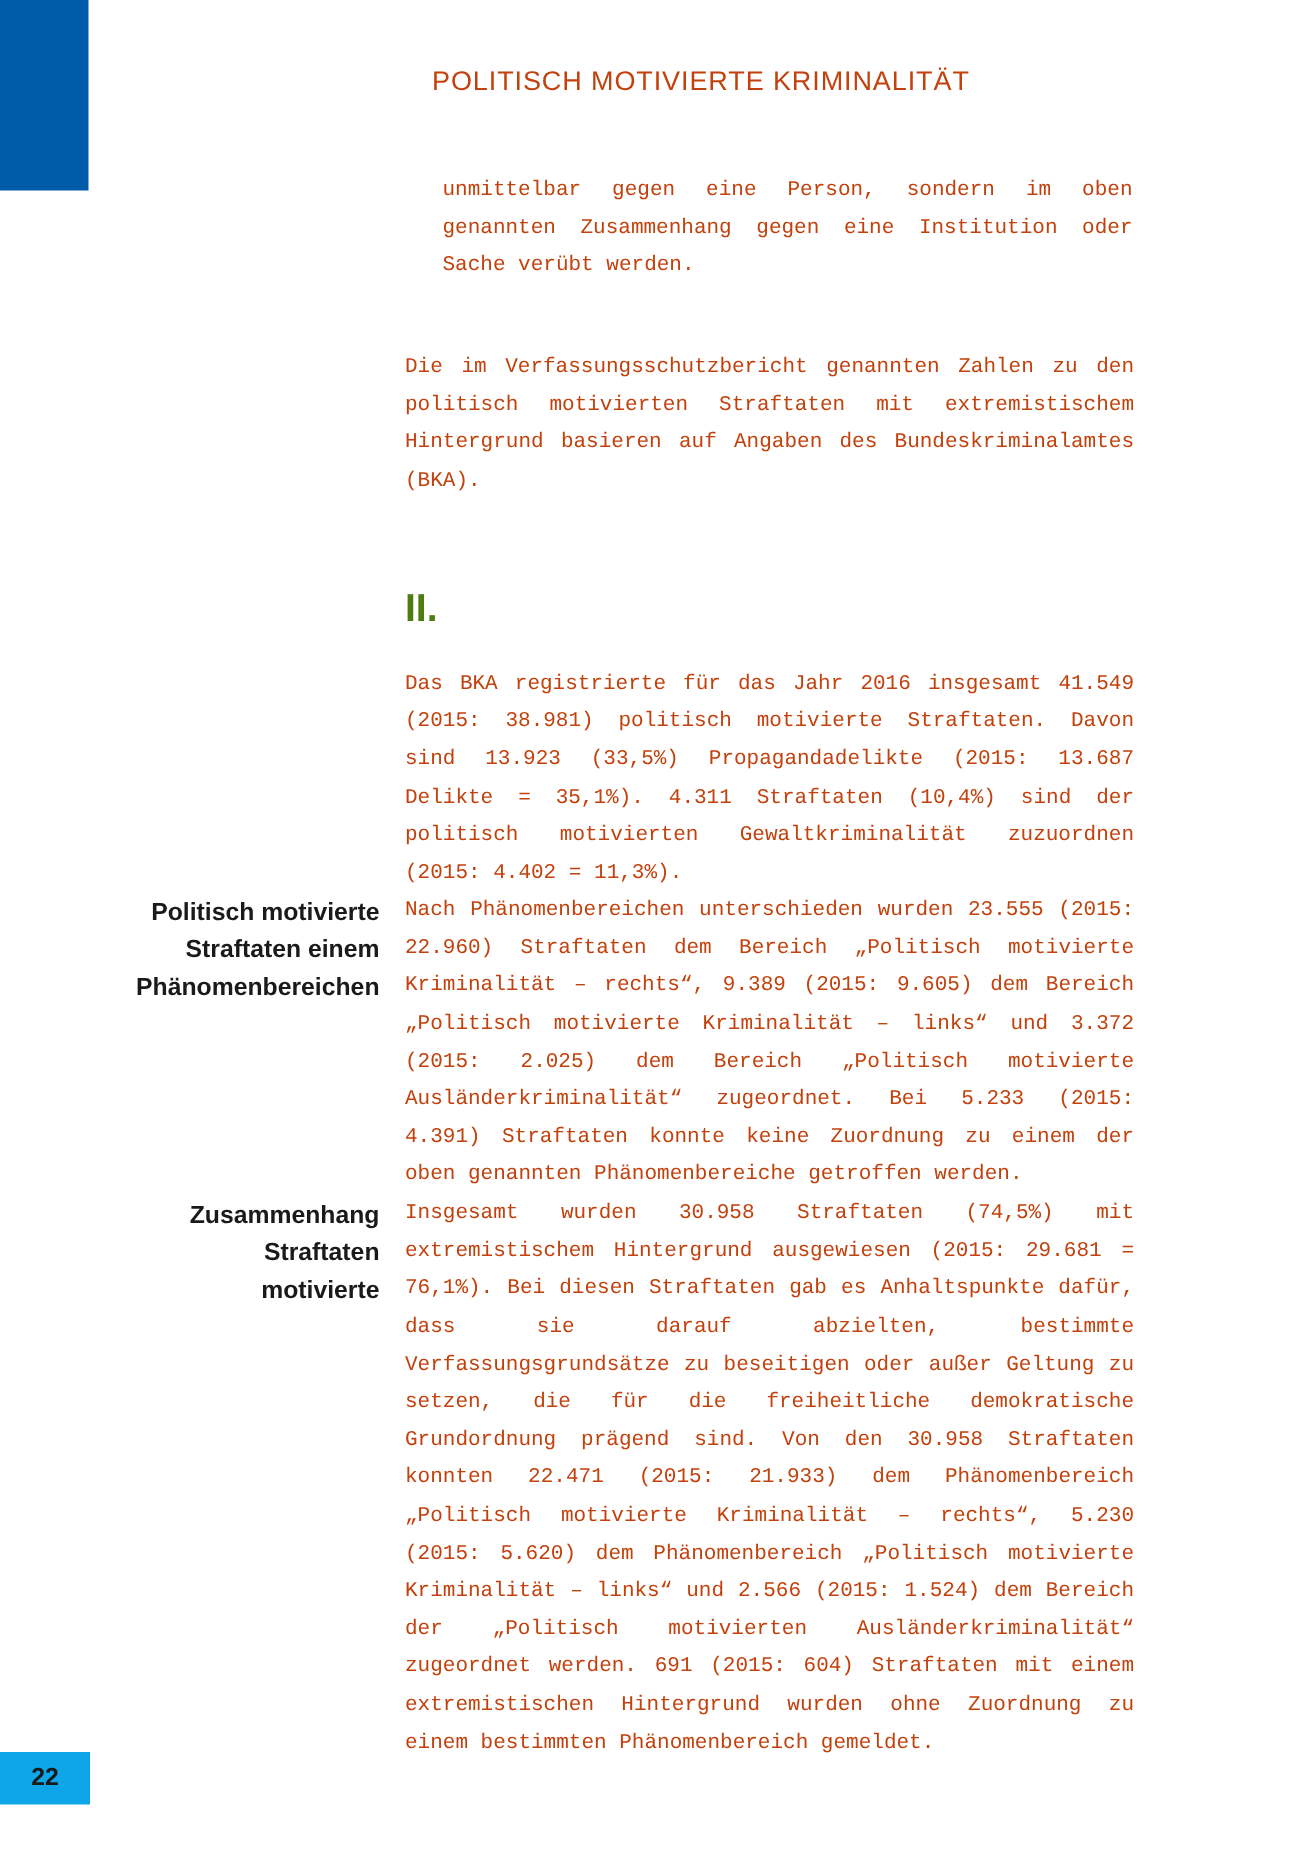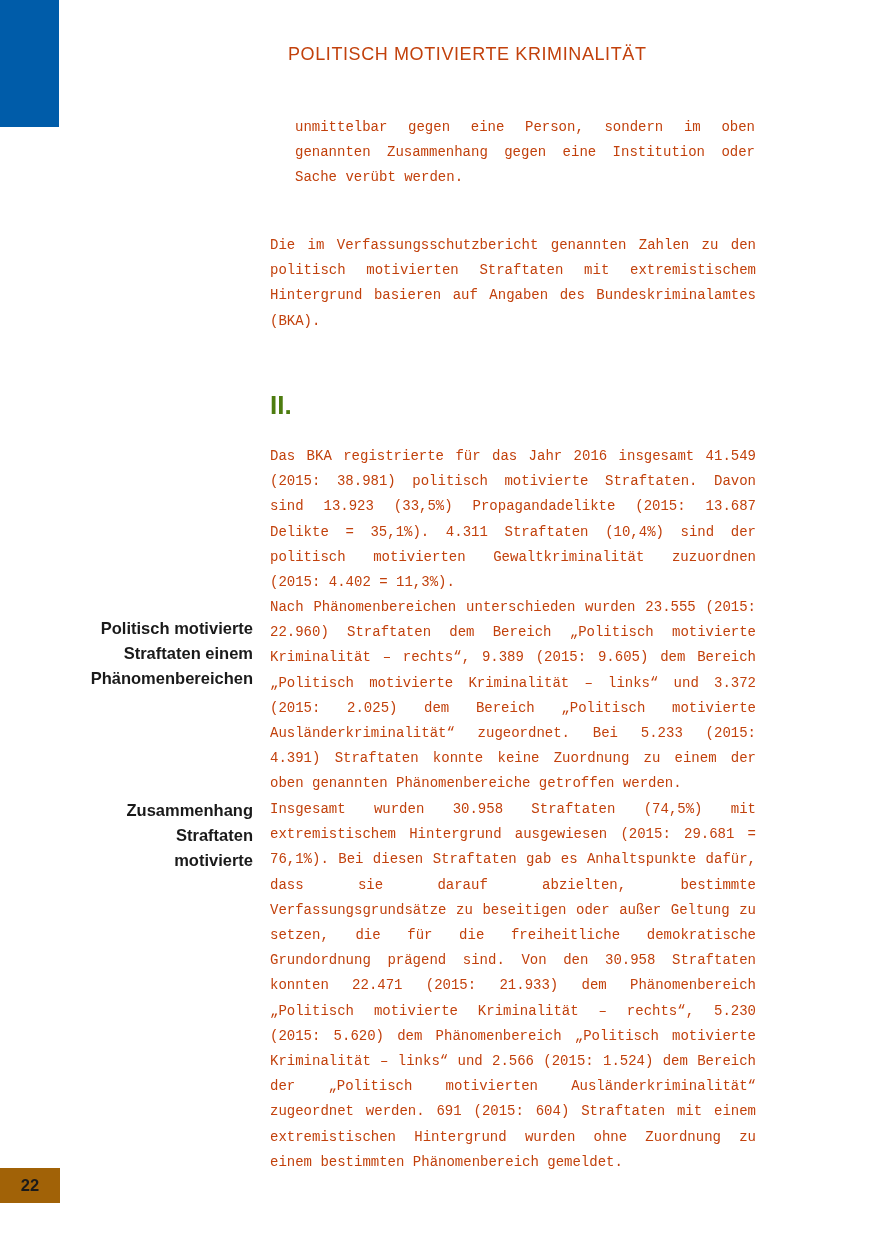--- a/index.html
+++ b/index.html
@@ -59,28 +59,28 @@
     position: absolute;
     width: 183px;
     left: 70px;
     text-align: right;
     font-family: "Liberation Sans", sans-serif;
     font-weight: bold;
     font-size: 16.5px;
     line-height: 25.2px;
     color: #1a1a1a;
   }
-  .sidenote-1 { top: 596px; margin-top: 20px; }
+  .sidenote-1 { top: 596px; }
   .sidenote-2 { top: 798px; }
 
   .page-number-box {
     position: absolute;
     left: 0; top: 1168px;
     width: 60px; height: 35px;
-    background: #a16207;
+    background: #0ea5e9;
     display: flex;
     align-items: center;
     justify-content: center;
   }
   .page-number-box .num {
     font-family: "Liberation Sans", sans-serif;
     font-weight: bold;
     font-size: 16.5px;
     color: #1a1a1a;
   }

